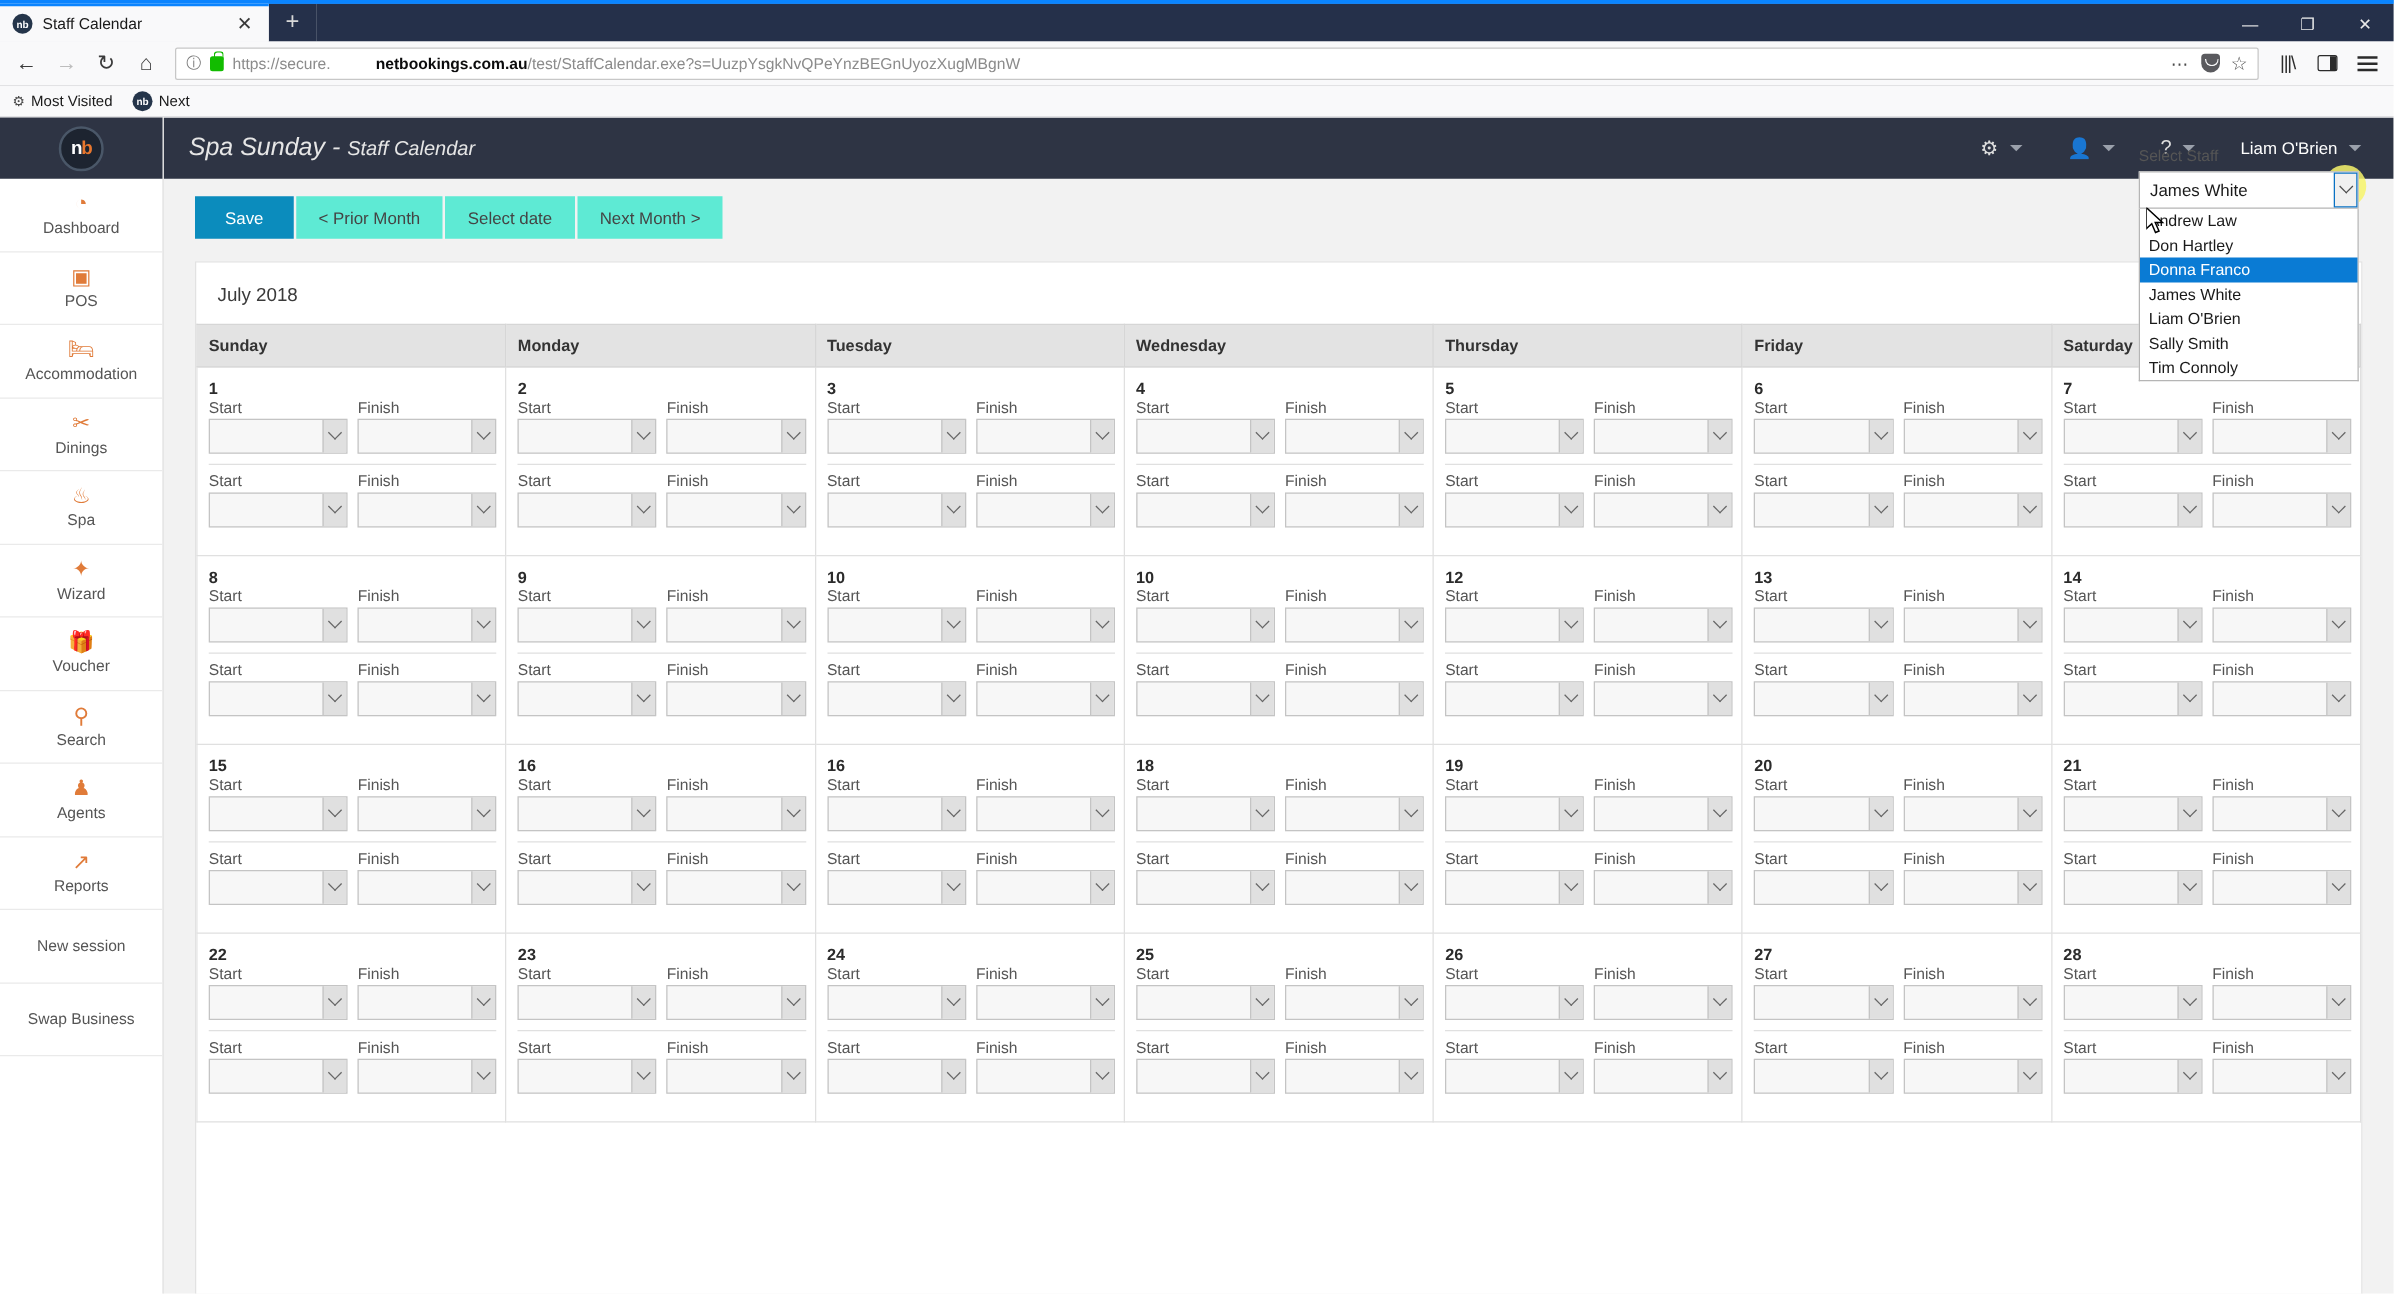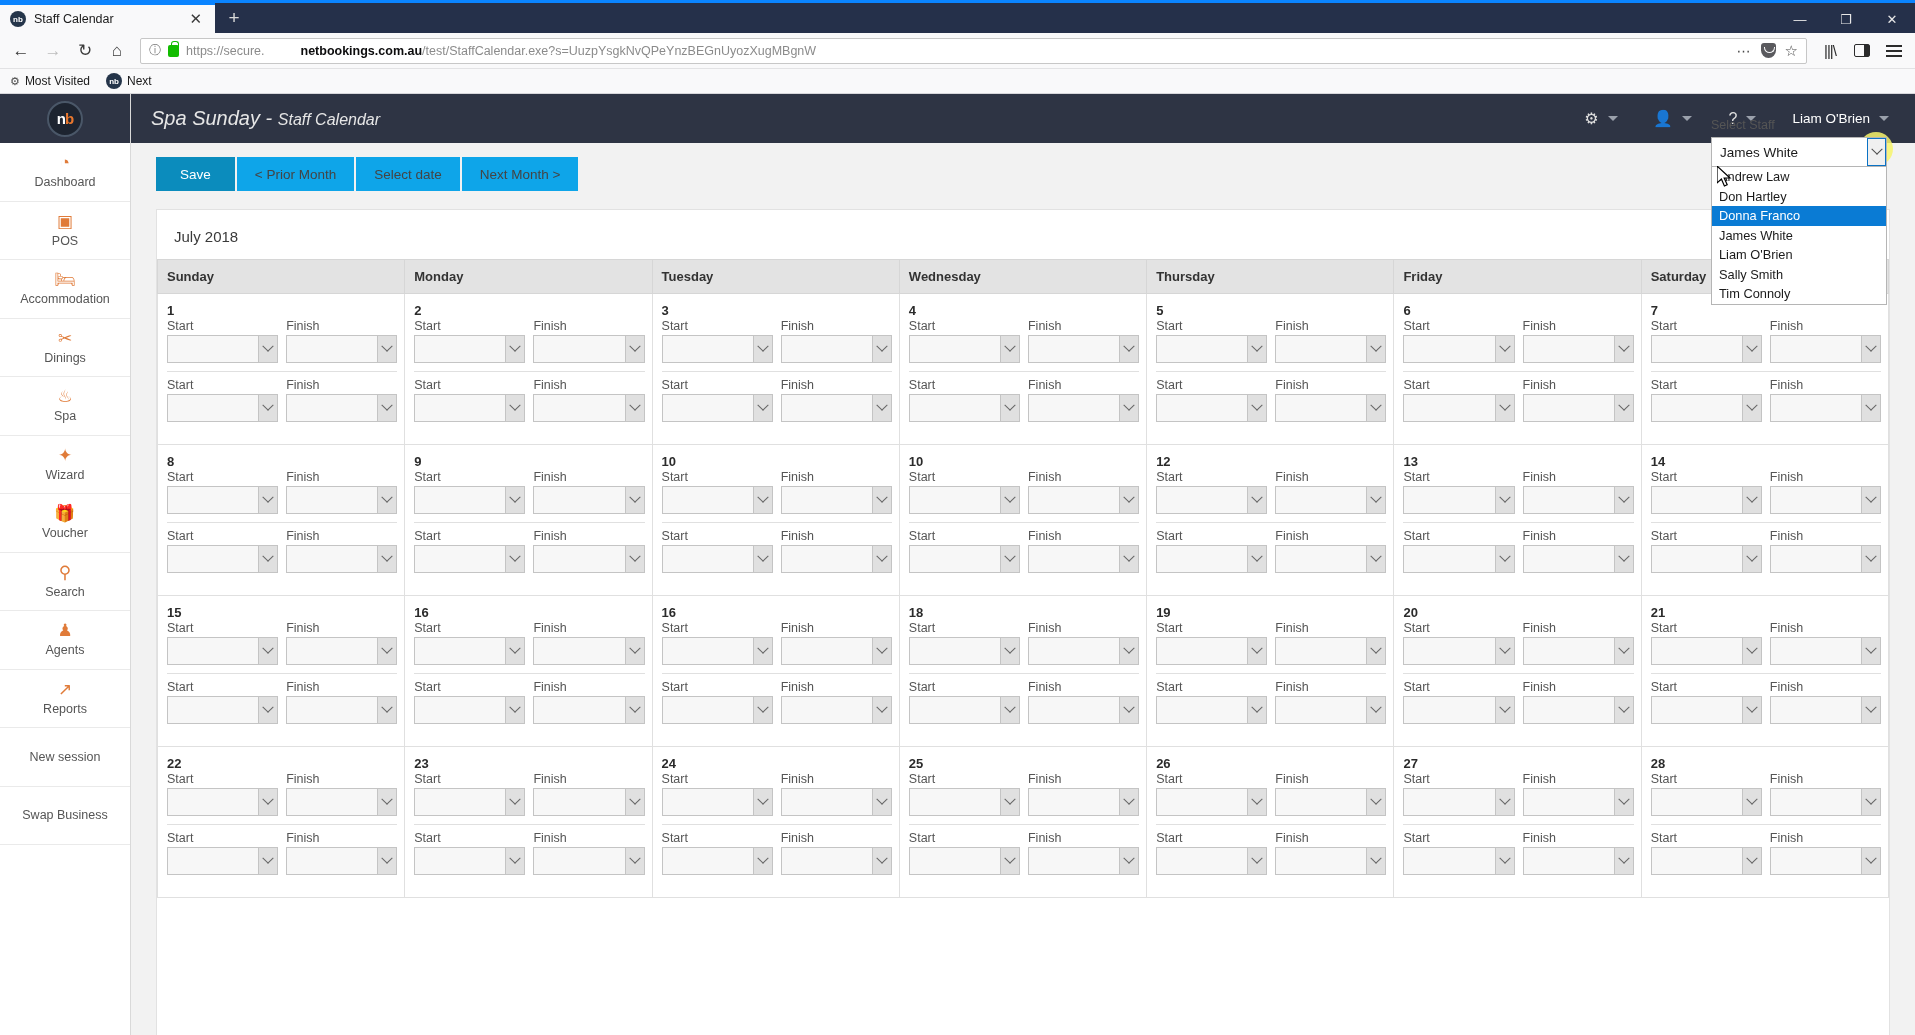--- a/index.html
+++ b/index.html
@@ -154,21 +154,21 @@
   .tb-ic { font-size: 16px; color: #dfdfdf; }
   .caret {
     width: 0; height: 0; border-left: 5px solid transparent;
     border-right: 5px solid transparent; border-top: 5px solid #9aa0ab;
   }
   .tb-name { font-size: 13.5px; color: #fff; }
 
   .toolbar { padding: 14px 25px 0 25px; display: flex; gap: 2px; }
   .btn {
     height: 34px; padding: 0 18px; display: flex; align-items: center;
-    font-size: 13.5px; color: #444; background: #0ea5e9; border: none;
+    font-size: 13.5px; color: #444; background: #5eead4; border: none;
     cursor: pointer; font-family: inherit;
   }
   .btn.primary { background: #0b8cbd; color: #fff; padding: 0 24px; }
 
   .card {
     margin: 18px 25px 0 25px; background: #fff; border: 1px solid #e2e2e2;
     height: 900px; overflow: hidden;
   }
   .card-title {
     font-size: 15px; color: #3a3a3a; padding: 18px 0 14px 17px;

